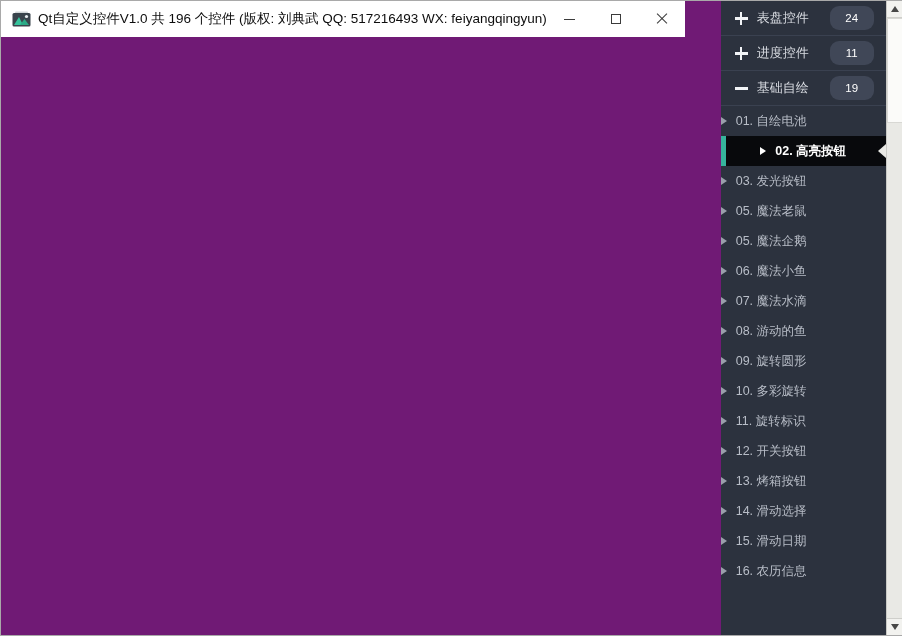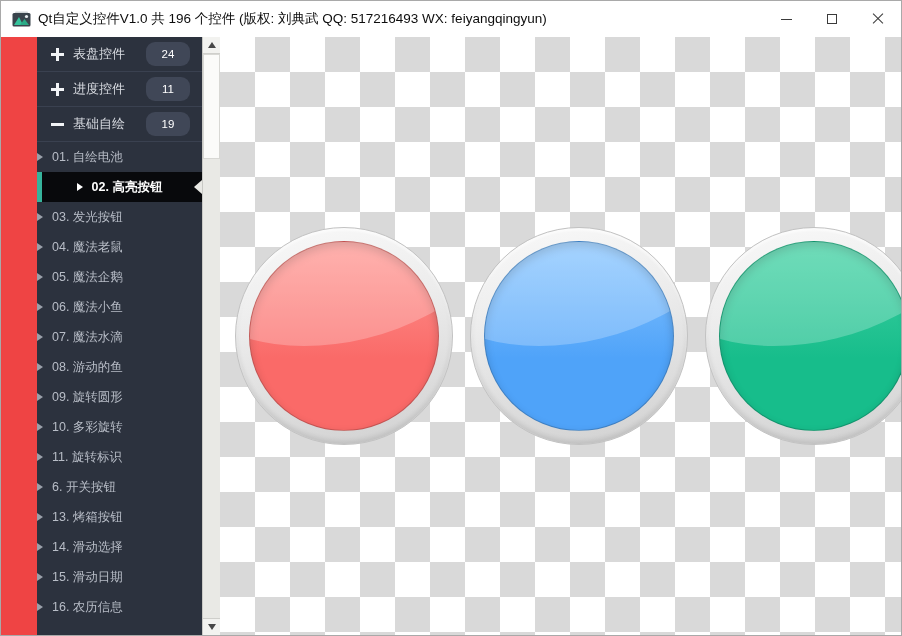--- a/index.html
+++ b/index.html
@@ -2,22 +2,22 @@
 <html><head>
 <meta charset="utf-8">
 <style>
   * { margin:0; padding:0; box-sizing:border-box; }
   html,body { width:902px; height:636px; overflow:hidden; }
   body { font-family:"Liberation Sans","DejaVu Sans",sans-serif; }
 
   .window {
     width:902px; height:636px;
     border:1px solid #a9a9a9;
-    background:#ef4444;
-    display:flex; flex-direction:column;
+    background:#701a75;
+    display:flex; flex-direction:row;
     position:relative;
   }
 
   
   .titlebar {
     height:36px; flex:0 0 36px;
     background:#ffffff;
     display:flex; align-items:center;
     padding-left:11px;
     user-select:none;
@@ -227,21 +227,21 @@
             <span class="sel-notch"></span>
             <span class="item-arrow"></span>
             <span>02. 高亮按钮</span>
           </div>
           <div class="item-row">
             <span class="item-arrow"></span>
             <span>03. 发光按钮</span>
           </div>
           <div class="item-row">
             <span class="item-arrow"></span>
-            <span>04. 魔法老鼠</span>
+            <span>05. 魔法老鼠</span>
           </div>
           <div class="item-row">
             <span class="item-arrow"></span>
             <span>05. 魔法企鹅</span>
           </div>
           <div class="item-row">
             <span class="item-arrow"></span>
             <span>06. 魔法小鱼</span>
           </div>
           <div class="item-row">
@@ -259,21 +259,21 @@
           <div class="item-row">
             <span class="item-arrow"></span>
             <span>10. 多彩旋转</span>
           </div>
           <div class="item-row">
             <span class="item-arrow"></span>
             <span>11. 旋转标识</span>
           </div>
           <div class="item-row">
             <span class="item-arrow"></span>
-            <span>6. 开关按钮</span>
+            <span>12. 开关按钮</span>
           </div>
           <div class="item-row">
             <span class="item-arrow"></span>
             <span>13. 烤箱按钮</span>
           </div>
           <div class="item-row">
             <span class="item-arrow"></span>
             <span>14. 滑动选择</span>
           </div>
           <div class="item-row">

